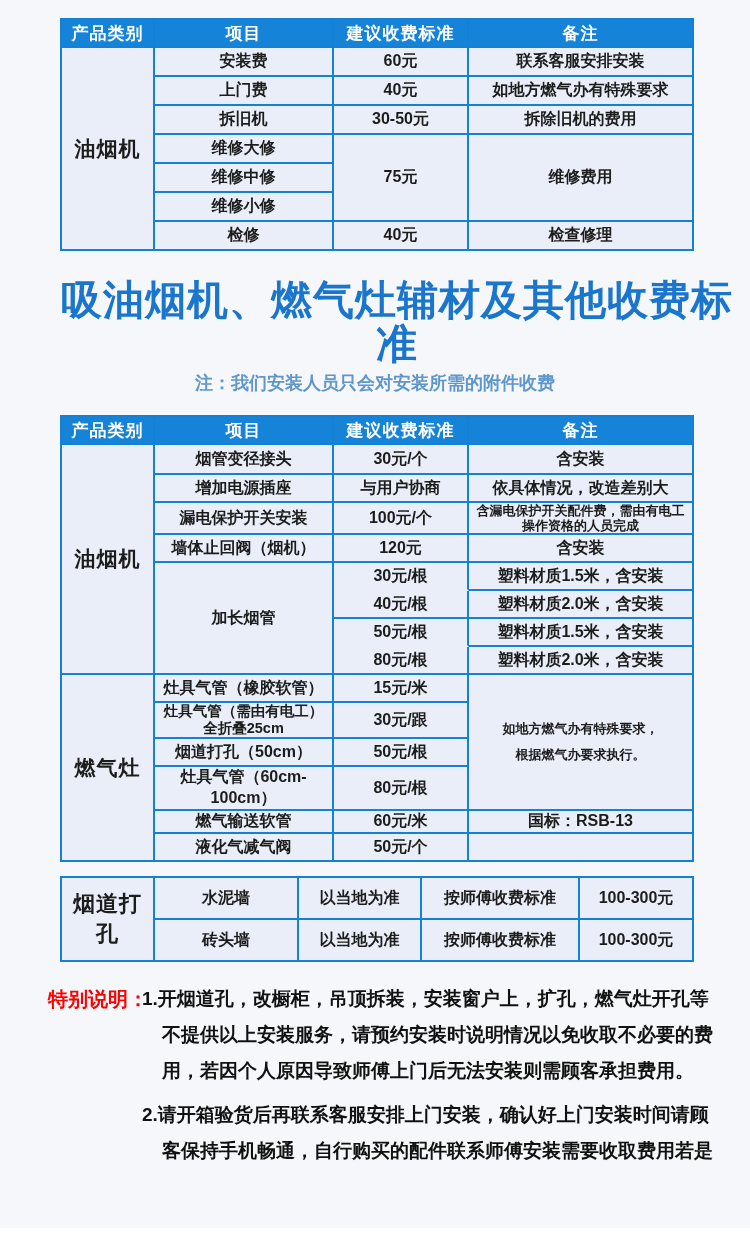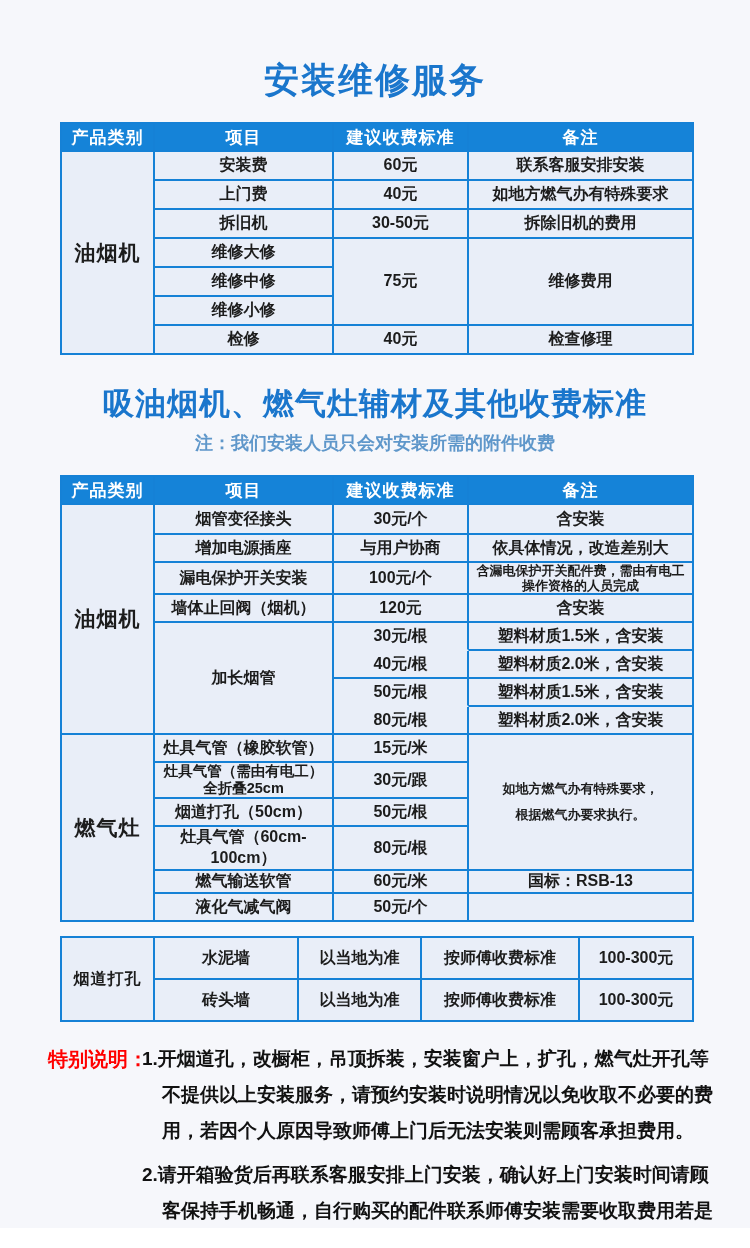--- a/index.html
+++ b/index.html
@@ -26,25 +26,26 @@
     text-align:center;
     font-size:35px;
     line-height:48px;
     font-weight:bold;
     color:var(--title-blue);
     letter-spacing:2px;
   }
   .second-title{
     margin-top:27px;
     text-align:center;
-    font-size:31px;
+    font-size:41px;
     line-height:44px;
     font-weight:bold;
     color:var(--title-blue);
     letter-spacing:1px;
+    padding-left:44px;
   }
   .sub-note{
     margin-top:4px;
     text-align:center;
     font-size:18px;
     line-height:26px;
     font-weight:bold;
     color:var(--sub-blue);
   }
 
@@ -111,21 +112,20 @@
     color:#111111;
   }
   .note-line.cont{padding-left:20px;}
 </style>
 </head>
 <body>
 
 <div class="page">
 <div class="content">
 
-  <div class="main-title">安装维修服务</div>
 
   <table class="t1">
     <colgroup>
           <col style="width:93px">
           <col style="width:179px">
           <col style="width:135px">
           <col style="width:225px">
         </colgroup>
     <tbody>
           <tr style="height:28px">
@@ -267,21 +267,21 @@
   <table class="t3">
     <colgroup>
           <col style="width:93px">
           <col style="width:144px">
           <col style="width:123px">
           <col style="width:158px">
           <col style="width:114px">
         </colgroup>
     <tbody>
           <tr style="height:42px">
-      <td class="cat" style="font-size:16px" rowspan="2">烟道打孔</td>
+      <td class="cat" style="font-size:22px" rowspan="2">烟道打孔</td>
       <td>水泥墙</td>
       <td>以当地为准</td>
       <td>按师傅收费标准</td>
       <td>100-300元</td>
     </tr>
     <tr style="height:42px">
       <td>砖头墙</td>
       <td>以当地为准</td>
       <td>按师傅收费标准</td>
       <td>100-300元</td>

